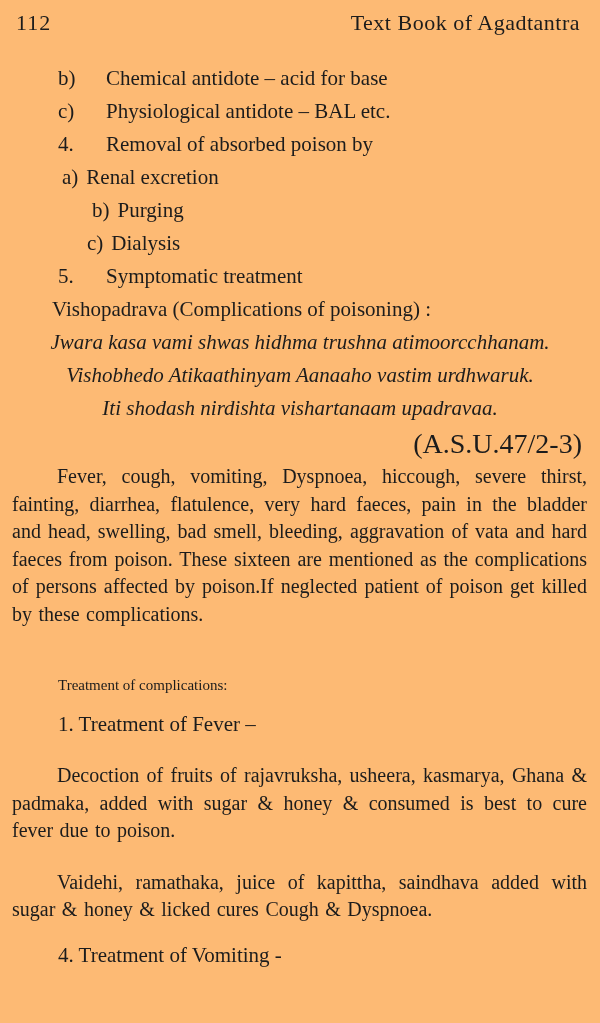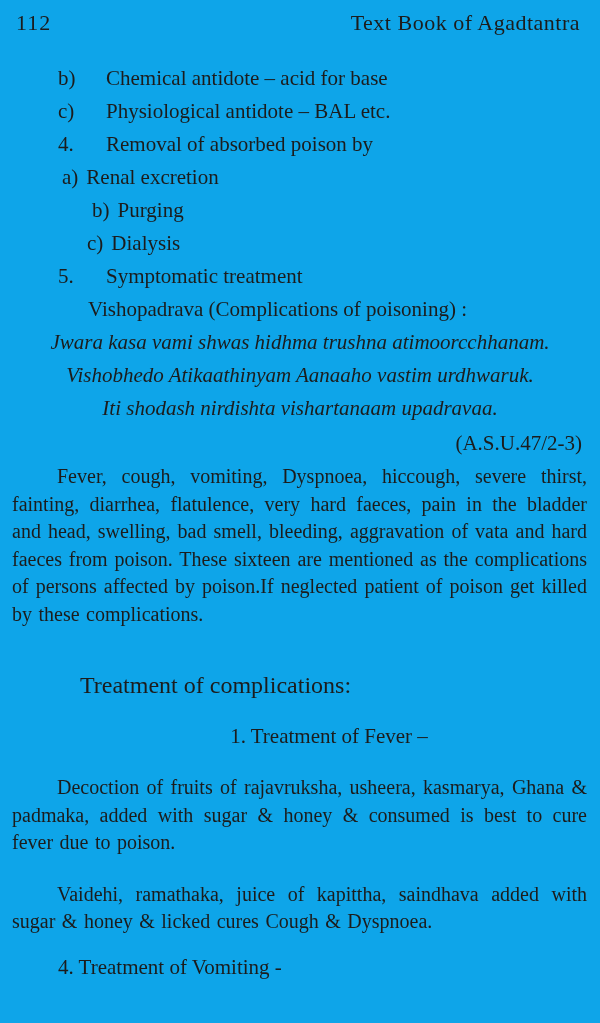--- a/index.html
+++ b/index.html
@@ -5,21 +5,21 @@
   html, body {
     margin: 0;
     padding: 0;
     background: #e8e8e6;
   }
   .page {
     position: relative;
     width: 600px;
     height: 1023px;
     margin: 0 auto;
-    background: #0ea5e9;
+    background: #fdba74;
     color: #1c1c1c;
     font-family: "Liberation Serif", "DejaVu Serif", serif;
     overflow: hidden;
     box-sizing: border-box;
   }
   
   .running-head {
     display: flex;
     justify-content: space-between;
     align-items: baseline;
@@ -41,61 +41,61 @@
   .li .lbl { flex: 0 0 auto; }
   .li-main { margin-left: 58px; }
   .li-main .lbl { width: 48px; }
   .li-sub-a { margin-left: 62px; }
   .li-sub-b { margin-left: 92px; }
   .li-sub-c { margin-left: 87px; }
   .li-sub-a .lbl, .li-sub-b .lbl, .li-sub-c .lbl { margin-right: 8px; }
 
   
   .section-heading {
-    margin-left: 88px;
+    margin-left: 52px;
     font-size: 21px;
     line-height: 33px;
   }
   .verse-block { margin-top: 0; }
   .verse-line {
     text-align: center;
     font-style: italic;
     font-size: 21px;
     line-height: 33px;
   }
   .citation {
     text-align: right;
     padding-right: 18px;
-    font-size: 21px;
+    font-size: 28px;
     line-height: 33px;
     margin-top: 2px;
   }
   .para {
     margin: 3px 13px 0 12px;
     font-size: 20px;
     line-height: 27.5px;
     text-align: justify;
     text-indent: 45px;
     word-spacing: 1.5px;
   }
   .gap-large { height: 44px; }
 
   .treatment-heading {
-    margin-left: 80px;
-    font-size: 24px;
+    margin-left: 58px;
+    font-size: 15px;
     line-height: 27px;
     margin-top: 0;
   }
   .sub-heading {
     margin-left: 58px;
     font-size: 21px;
     line-height: 27px;
     margin-top: 18px;
   }
-  .treatment-heading + .sub-heading { margin-top: 24px; text-align: center; }
+  .treatment-heading + .sub-heading { margin-top: 12px; }
   .section-body { margin-top: 24px; }
 </style>
 </head>
 <body>
 
 <div class="page">
 
   <div class="running-head">
     <span class="page-number">112</span>
     <span class="running-title">Text Book of Agadtantra</span>

